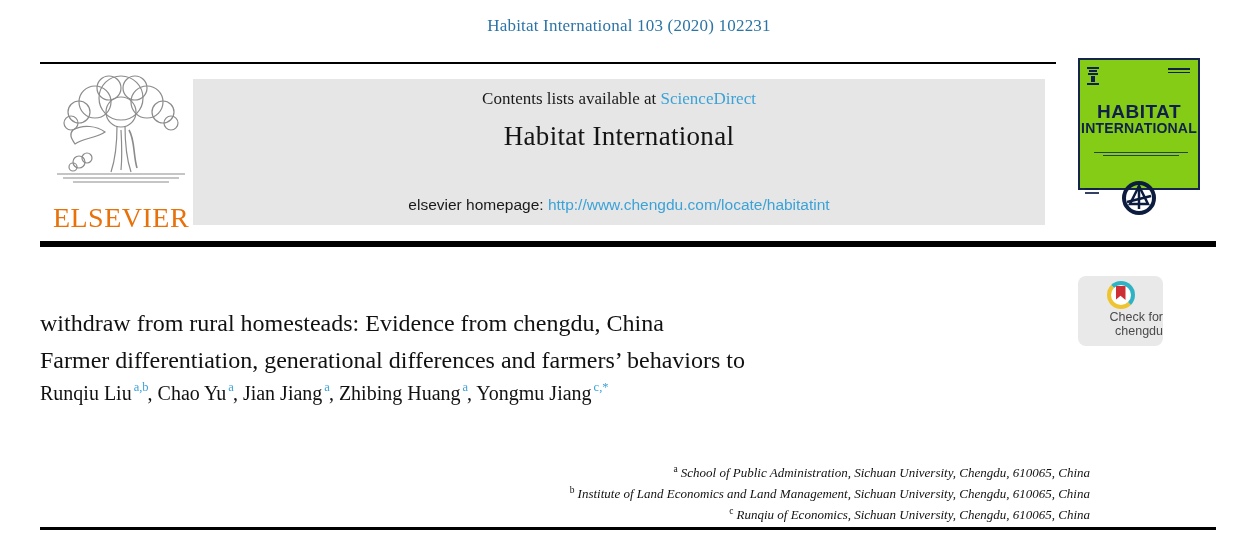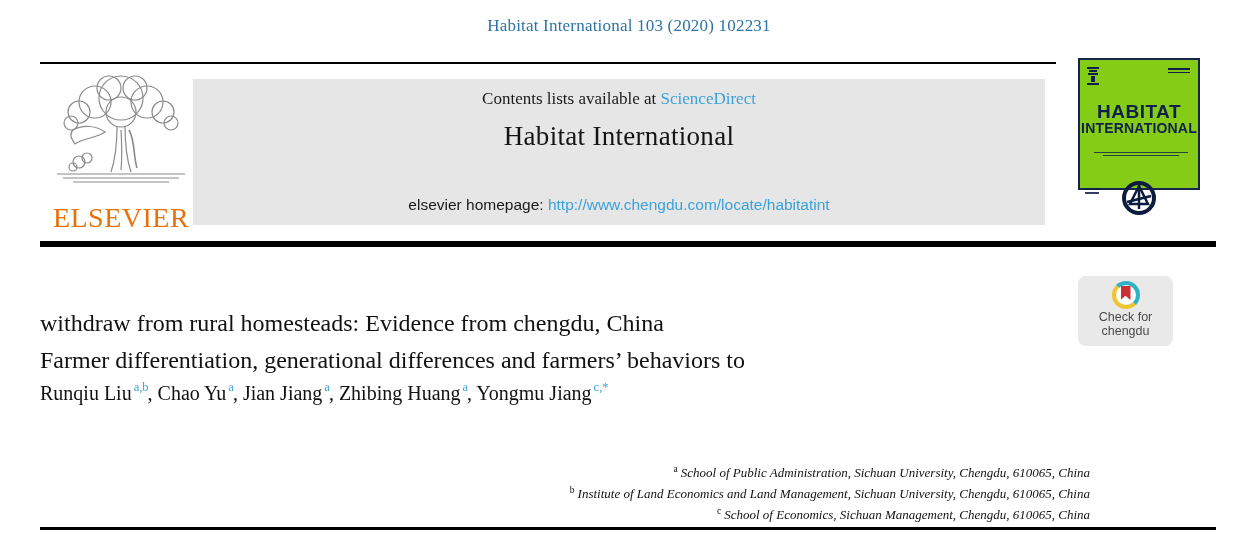--- a/index.html
+++ b/index.html
@@ -80,24 +80,24 @@
   .cover-title .t2 { font-family: "Liberation Sans", sans-serif; font-weight: bold; font-size: 14px; letter-spacing: 0.2px; line-height: 13px; }
   .cover-sub { position: absolute; top: 92px; left: 14px; width: 94px; }
   .cover-sub i { display: block; height: 1px; background: #10204a; margin-bottom: 2px; opacity: 0.8; }
   .cover-side { position: absolute; left: 5px; top: 128px; }
   .cover-side i { display: block; width: 14px; height: 1.5px; background: #10204a; margin-bottom: 2.5px; opacity: 0.85; }
   .cover-emblem { position: absolute; left: 50%; top: 118px; transform: translateX(-50%); }
 
   
   .badge {
     position: absolute; left: 1078px; top: 276px;
-    width: 95px; height: 70px;
+    width: 85px; height: 70px;
     background: #e9e9e9;
     border-radius: 8px;
-    text-align: center;
+    text-align: right;
     cursor: pointer;
   }
   .badge-ring {
     width: 28px; height: 28px;
     margin: 5px auto 1px auto;
     border-radius: 50%;
     border: 4px solid;
     border-color: #2fb3c4 #2fb3c4 #efc431 #efc431;
     position: relative;
     background: #fff;
@@ -244,18 +244,18 @@
     <span><span>Runqiu Liu</span><sup>a,b</sup><span>, </span></span>
     <span><span>Chao Yu</span><sup>a</sup><span>, </span></span>
     <span><span>Jian Jiang</span><sup>a</sup><span>, </span></span>
     <span><span>Zhibing Huang</span><sup>a</sup><span>, </span></span>
     <span><span>Yongmu Jiang</span><sup>c,*</sup><span></span></span>
   </div>
 
   <div class="affiliations">
     <div class="aff-row"><sup>a</sup><span>School of Public Administration, Sichuan University, Chengdu, 610065, China</span></div>
     <div class="aff-row"><sup>b</sup><span>Institute of Land Economics and Land Management, Sichuan University, Chengdu, 610065, China</span></div>
-    <div class="aff-row"><sup>c</sup><span>School of Economics, Sichuan Management, Chengdu, 610065, China</span></div>
+    <div class="aff-row"><sup>c</sup><span>Runqiu of Economics, Sichuan University, Chengdu, 610065, China</span></div>
   </div>
 
   <div class="rule-bottom"></div>
 
 </div>
 
 </body></html>

